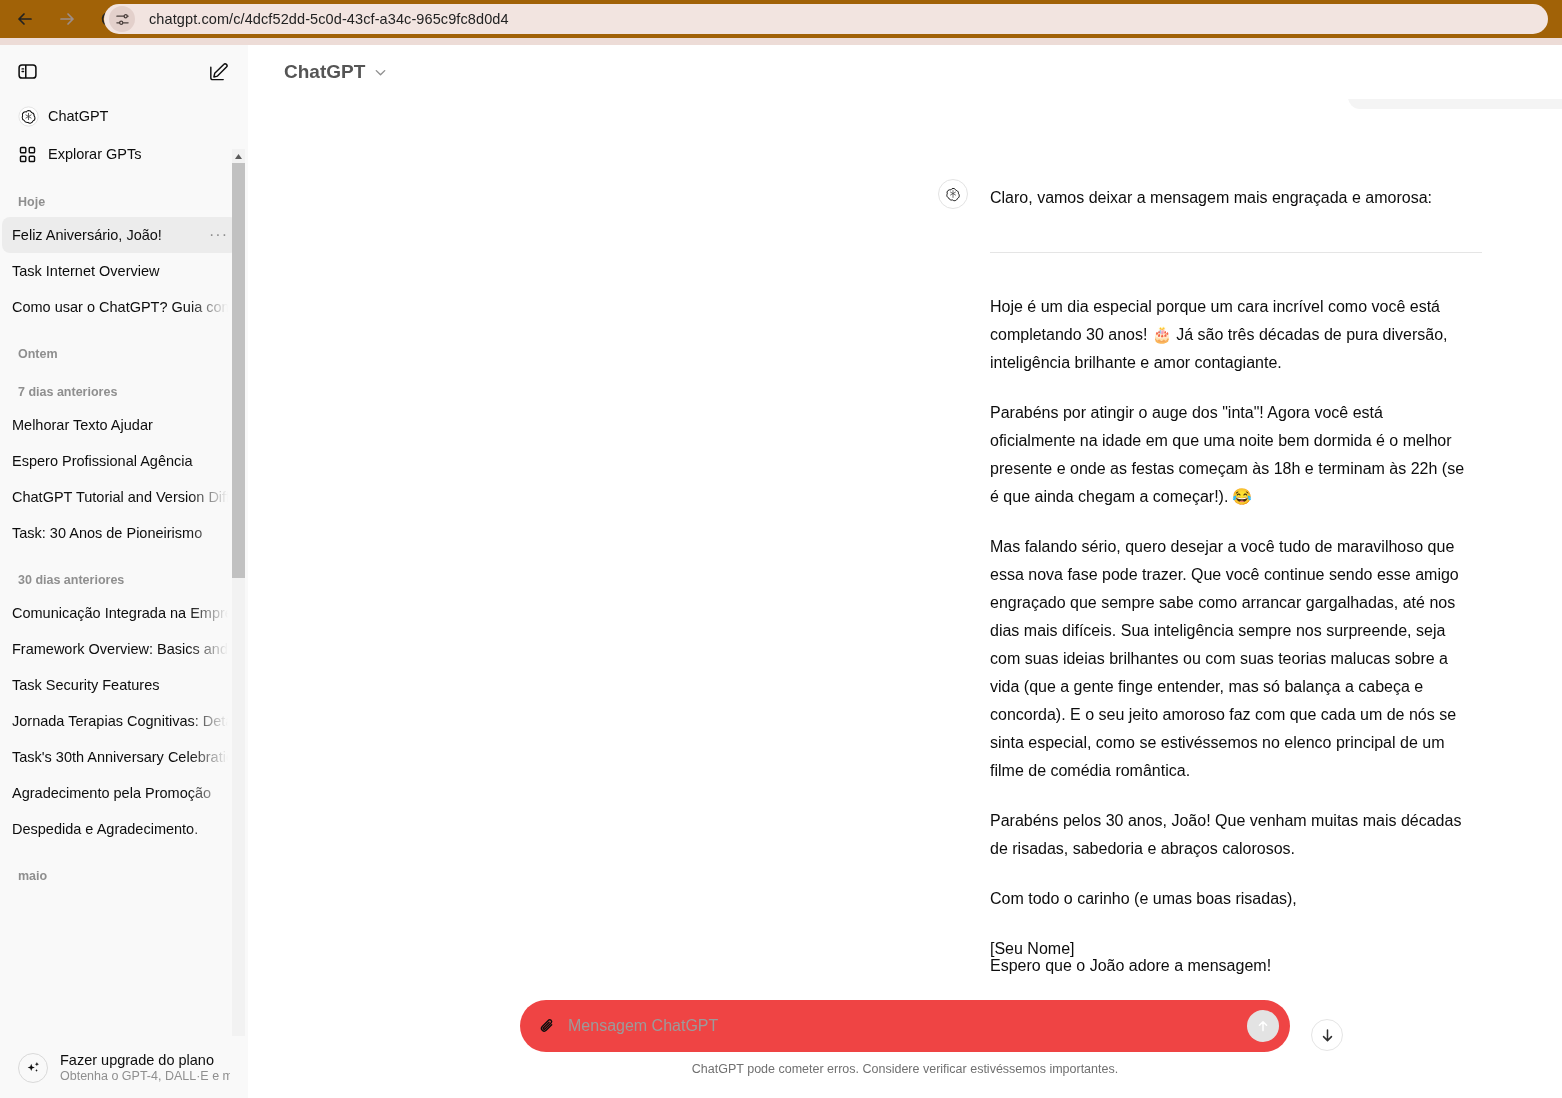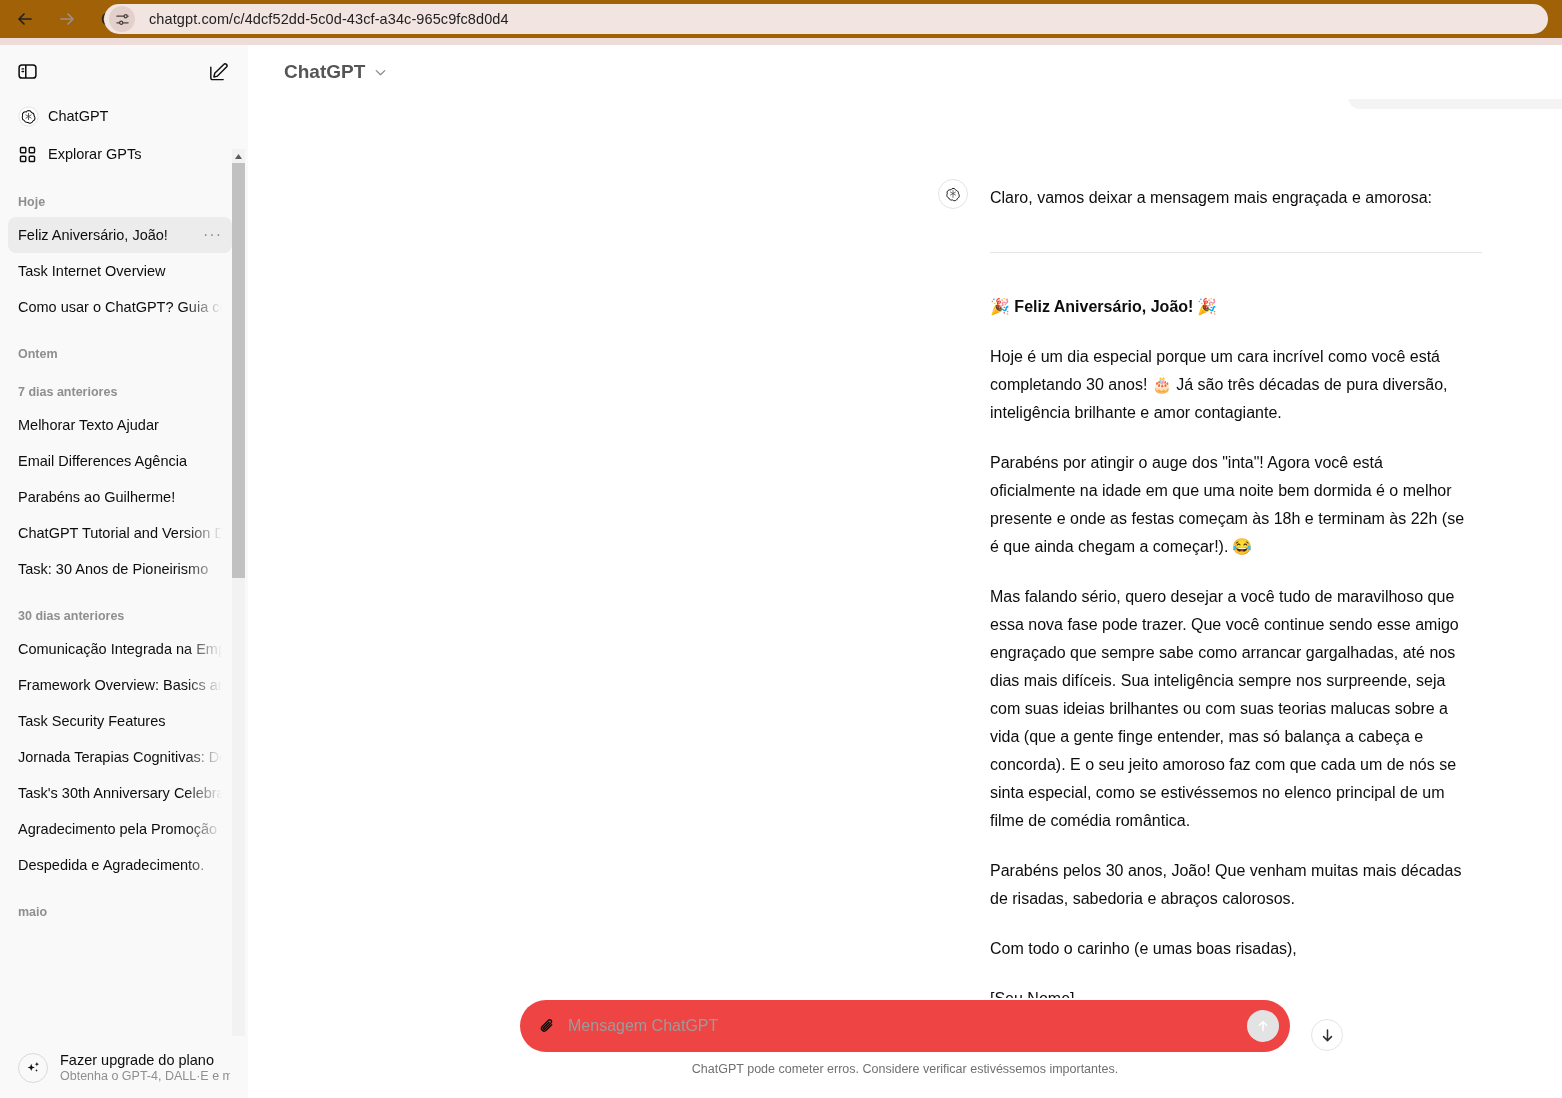--- a/index.html
+++ b/index.html
@@ -81,21 +81,21 @@
     white-space: nowrap;
   }
   .sb-item .sb-ico { width: 22px; flex: none; display: flex; align-items: center; }
   .sb-item .sb-label { margin-left: 8px; }
 
   .sb-group-title {
     font-size: 12.5px; color: #8f8f8f; font-weight: 600;
     padding: 0 18px; margin-top: 20px; margin-bottom: 6px;
     height: 18px; line-height: 18px;
   }
-  .chat-list { padding: 0 8px; }
+  .chat-list { padding: 0 2px; }
   .chat-row {
     height: 36px; border-radius: 8px;
     display: flex; align-items: center; justify-content: space-between;
     padding: 0 10px; margin-bottom: 0px; cursor: pointer;
     position: relative; overflow: hidden;
   }
   .chat-row.active { background: #ececec; }
   .chat-title {
     font-size: 14.5px; color: #0d0d0d;
     white-space: nowrap; overflow: hidden;
@@ -332,24 +332,21 @@
       </div>
 
       <div class="sb-group-title">Ontem</div>
 
       <div class="sb-group-title">7 dias anteriores</div>
       <div class="chat-list">
         <div class="chat-row">
           <span class="chat-title">Melhorar Texto Ajudar</span>
         </div>
         <div class="chat-row">
-          <span class="chat-title">Email Differences Agência</span>
-        </div>
-        <div class="chat-row">
-          <span class="chat-title">Parabéns ao Guilherme!</span>
+          <span class="chat-title">Espero Profissional Agência</span>
         </div>
         <div class="chat-row">
           <span class="chat-title">ChatGPT Tutorial and Version Differences</span>
         </div>
         <div class="chat-row">
           <span class="chat-title">Task: 30 Anos de Pioneirismo</span>
         </div>
       </div>
 
       <div class="sb-group-title">30 dias anteriores</div>
@@ -425,31 +422,31 @@
       <div class="msg">
         <div class="avatar">
           <svg width="18" height="18" viewBox="0 0 24 24">
             <path d="M12 4.6c1.8 0 3.3 1 4 2.6.3 0 .6.1.9.2 1.7.7 2.7 2.4 2.4 4.2.6.6.9 1.3 1 2.1.3 1.8-.7 3.6-2.4 4.3-.5 1.6-1.8 2.7-3.5 2.9-1.1.2-2.2-.2-3.1-1-.3.1-.7.2-1 .2-1.9 0-3.4-1.1-4-2.7-1.5-.6-2.5-2-2.5-3.6 0-.7.2-1.4.6-2-.7-1.6-.2-3.5 1.1-4.6 1-.8 2.4-1 3.6-.7.7-1.1 1.8-1.8 2.9-1.9z" fill="none" stroke="#0d0d0d" stroke-width="1.3" stroke-linejoin="round"></path>
             <path d="M12 7.4v9.2M8.6 9.4l6.8 4M15.4 9.4l-6.8 4" stroke="#0d0d0d" stroke-width=".95" stroke-linecap="round" opacity=".8"></path>
           </svg>
         </div>
         <div class="msg-body">
           <p>Claro, vamos deixar a mensagem mais engraçada e amorosa:</p>
           <hr>
-          <p><b>🎉 Feliz Aniversário, João! 🎉</b></p>
           <p>Hoje é um dia especial porque um cara incrível como você está completando 30 anos! 🎂 Já são três décadas de pura diversão, inteligência brilhante e amor contagiante.</p>
           <p>Parabéns por atingir o auge dos "inta"! Agora você está oficialmente na idade em que uma noite bem dormida é o melhor presente e onde as festas começam às 18h e terminam às 22h (se é que ainda chegam a começar!). 😂</p>
           <p>Mas falando sério, quero desejar a você tudo de maravilhoso que essa nova fase pode trazer. Que você continue sendo esse amigo engraçado que sempre sabe como arrancar gargalhadas, até nos dias mais difíceis. Sua inteligência sempre nos surpreende, seja com suas ideias brilhantes ou com suas teorias malucas sobre a vida (que a gente finge entender, mas só balança a cabeça e concorda). E o seu jeito amoroso faz com que cada um de nós se sinta especial, como se estivéssemos no elenco principal de um filme de comédia romântica.</p>
           <p>Parabéns pelos 30 anos, João! Que venham muitas mais décadas de risadas, sabedoria e abraços calorosos.</p>
           <p class="sign-line">Com todo o carinho (e umas boas risadas),</p>
           <p class="tight">[Seu Nome]</p>
 
         </div>
       </div>
 
+      <div class="tail-msg">Espero que o João adore a mensagem!</div>
 
       <div class="scroll-down-btn">
         <svg width="17" height="17" viewBox="0 0 18 18" fill="none">
           <path d="M9 3.2v11.2M9 14.4l-4.2-4.2M9 14.4l4.2-4.2" stroke="#2f2f2f" stroke-width="1.6" stroke-linecap="round" stroke-linejoin="round"></path>
         </svg>
       </div>
 
       <div class="composer-wrap">
         <div class="composer">
           <div class="clip-btn">

